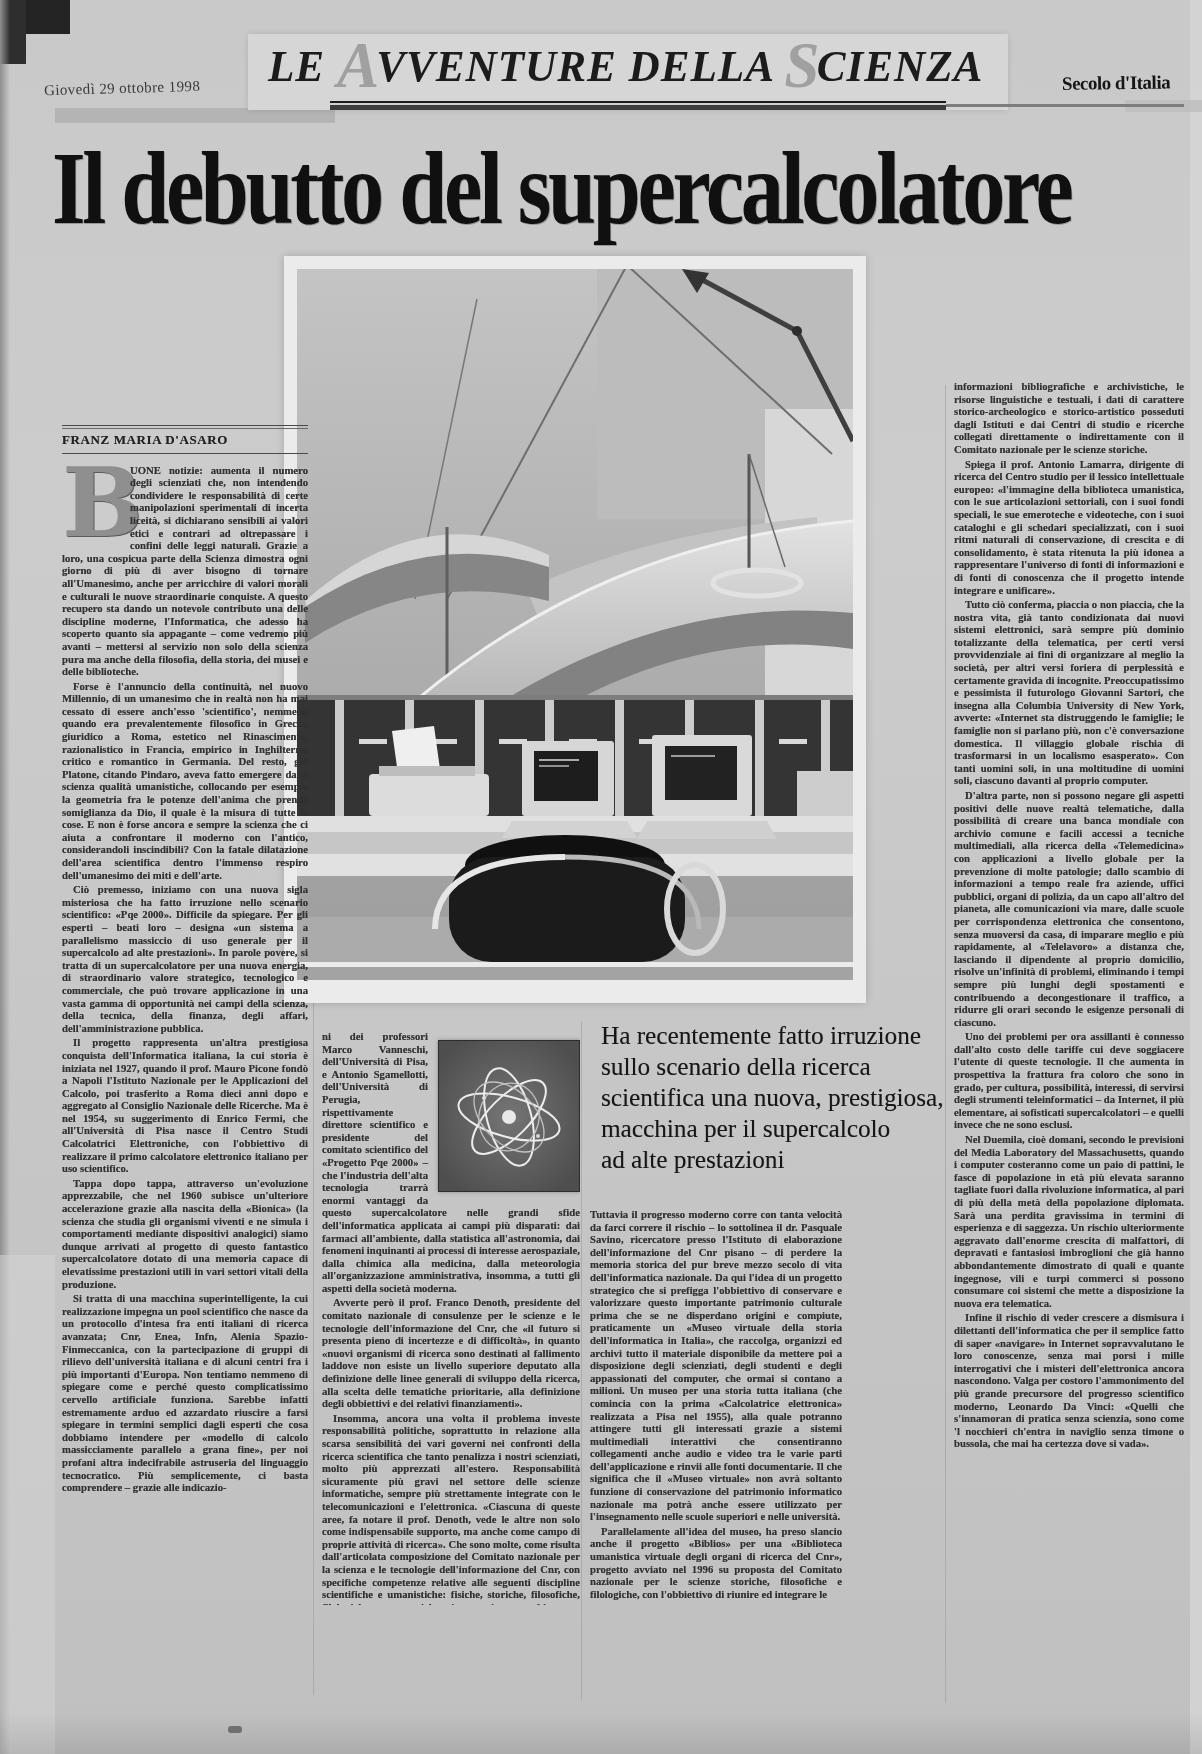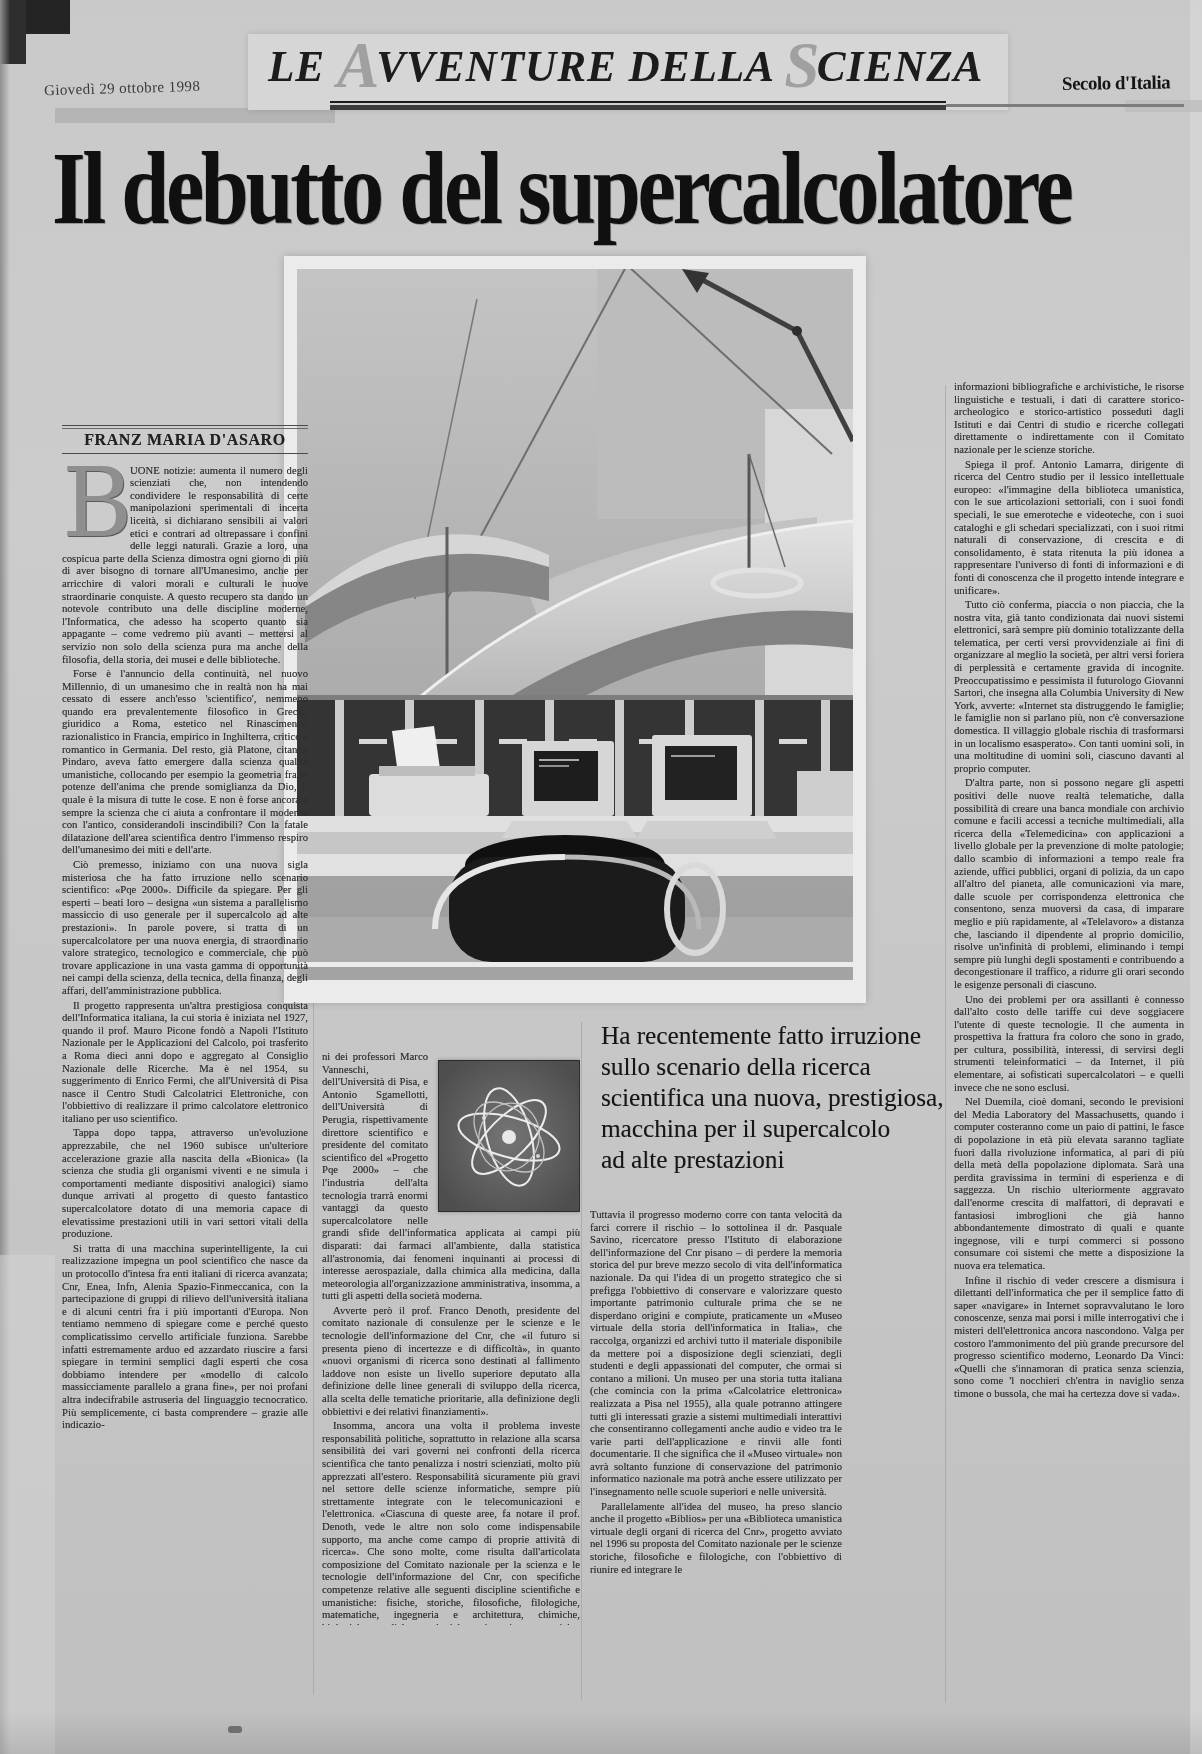--- a/index.html
+++ b/index.html
@@ -46,31 +46,31 @@
 
   
   .vrule{position:absolute;width:1px;background:#9f9f9f;opacity:.65;}
   #vrule1{left:313px;top:425px;height:1270px;}
   #vrule2{left:581px;top:1022px;height:678px;}
   #vrule3{left:945px;top:385px;height:1318px;}
 
   .body-col{position:absolute;overflow:hidden;color:#323232;
             font-size:10.7px;line-height:12.6px;text-align:justify;
             text-shadow:0 0 .6px rgba(40,40,40,.55);}
-  .body-col p{margin:0 0 2px 0;text-indent:11px;}
+  .body-col p{margin:0 0 2px 0;text-indent:11px;font-weight:bold;}
   .cont p:first-child{text-indent:0;}
   #col1{left:62px;top:425px;width:246px;height:1240px;}
-  #col2{left:322px;top:1030px;width:258px;height:575px;margin-top:20px;}
+  #col2{left:322px;top:1030px;width:258px;height:575px;}
   #col3{left:590px;top:1208px;width:252px;height:495px;}
   #col4{left:954px;top:380px;width:230px;height:1330px;}
 
   .byline-box{margin-bottom:10px;}
   .byline-rule{height:1px;background:#4a4a4a;margin-bottom:2px;}
   .byline-rule.thin{background:#6a6a6a;}
-  .byline{font-size:16px;font-weight:bold;text-align:center;color:#222;
+  .byline{font-size:13px;font-weight:bold;color:#222;
           letter-spacing:.6px;padding:3px 0 4px 0;}
   .byline-rule.bottom{margin-top:2px;}
 
   .dropcap{float:left;width:64px;font-size:96px;line-height:78px;
            color:#8f8f8f;text-shadow:1px 1px 0 #5a5a5a;padding-right:4px;
            font-family:"DejaVu Serif", serif;}
   .first-para{text-indent:0 !important;}
 
   
   .photo-frame{position:absolute;left:284px;top:256px;width:582px;height:747px;

